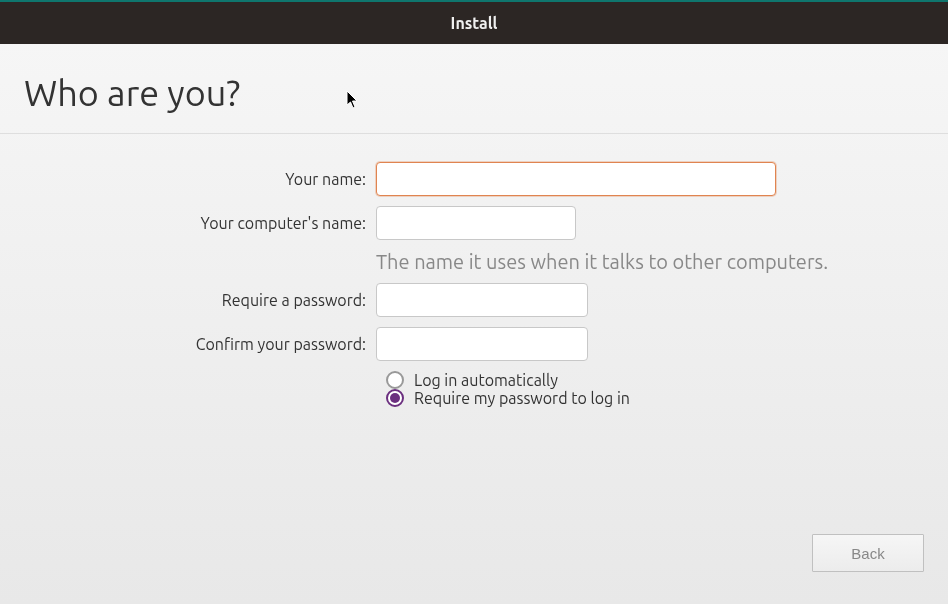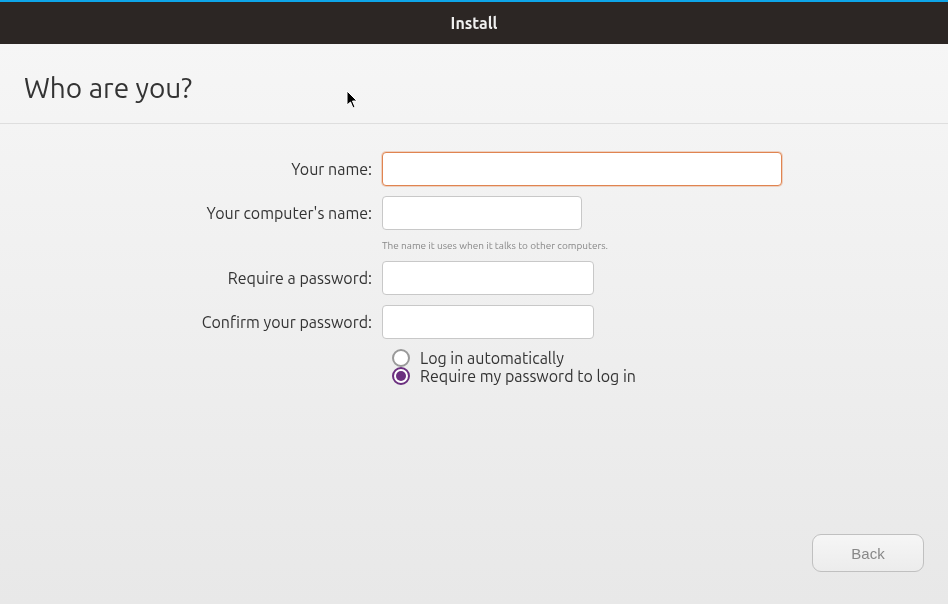--- a/index.html
+++ b/index.html
@@ -10,40 +10,40 @@
     body {
       font-family: Ubuntu, "Segoe UI", Arial, sans-serif;
       width: 948px;
       height: 604px;
       background: linear-gradient(to bottom, #f7f7f7 0%, #e8e8e8 100%);
       overflow: hidden;
       position: relative;
     }
     .titlebar {
       background: #2c2624;
-      border-top: 2px solid #0ea5e9;
+      border-top: 2px solid #0f766e;
       color: #f0f0f0;
       height: 44px;
       display: flex;
       align-items: center;
       justify-content: center;
       font-weight: 600;
       font-size: 16px;
     }
     .header-section {
       padding: 28px 24px 20px 24px;
       border-bottom: 1px solid #dedede;
     }
     .page-title {
-      font-size: 28px;
+      font-size: 36px;
       font-weight: 400;
       color: #333;
     }
     .form-area {
-      padding: 28px 24px 20px 30px;
+      padding: 28px 24px 20px 24px;
     }
     .form-row {
       display: flex;
       align-items: center;
       margin-bottom: 10px;
     }
     .form-label {
       width: 352px;
       text-align: right;
       padding-right: 10px;
@@ -72,21 +72,21 @@
     .input-password { width: 212px; }
     .input-confirm { width: 212px; }
     .hint-row {
       display: flex;
       margin-bottom: 10px;
     }
     .hint-spacer {
       width: 352px;
     }
     .hint-text {
-      font-size: 10px;
+      font-size: 20px;
       color: #888;
     }
     .radio-group {
       margin-left: 362px;
       display: flex;
       flex-direction: column;
       margin-top: 8px;
     }
     .radio-option {
       display: flex;
@@ -123,21 +123,21 @@
       position: absolute;
       bottom: 32px;
       right: 24px;
       display: flex;
       gap: 12px;
     }
     .nav-button {
       min-width: 112px;
       height: 38px;
       border: 1px solid #c0c0c0;
-      border-radius: 9px;
+      border-radius: 1px;
       background: linear-gradient(to bottom, #f6f6f6, #ececec);
       color: #888;
       font-size: 15px;
       cursor: pointer;
       padding: 0 18px;
     }
     .cursor {
       position: absolute;
       left: 346px;
       top: 90px;

